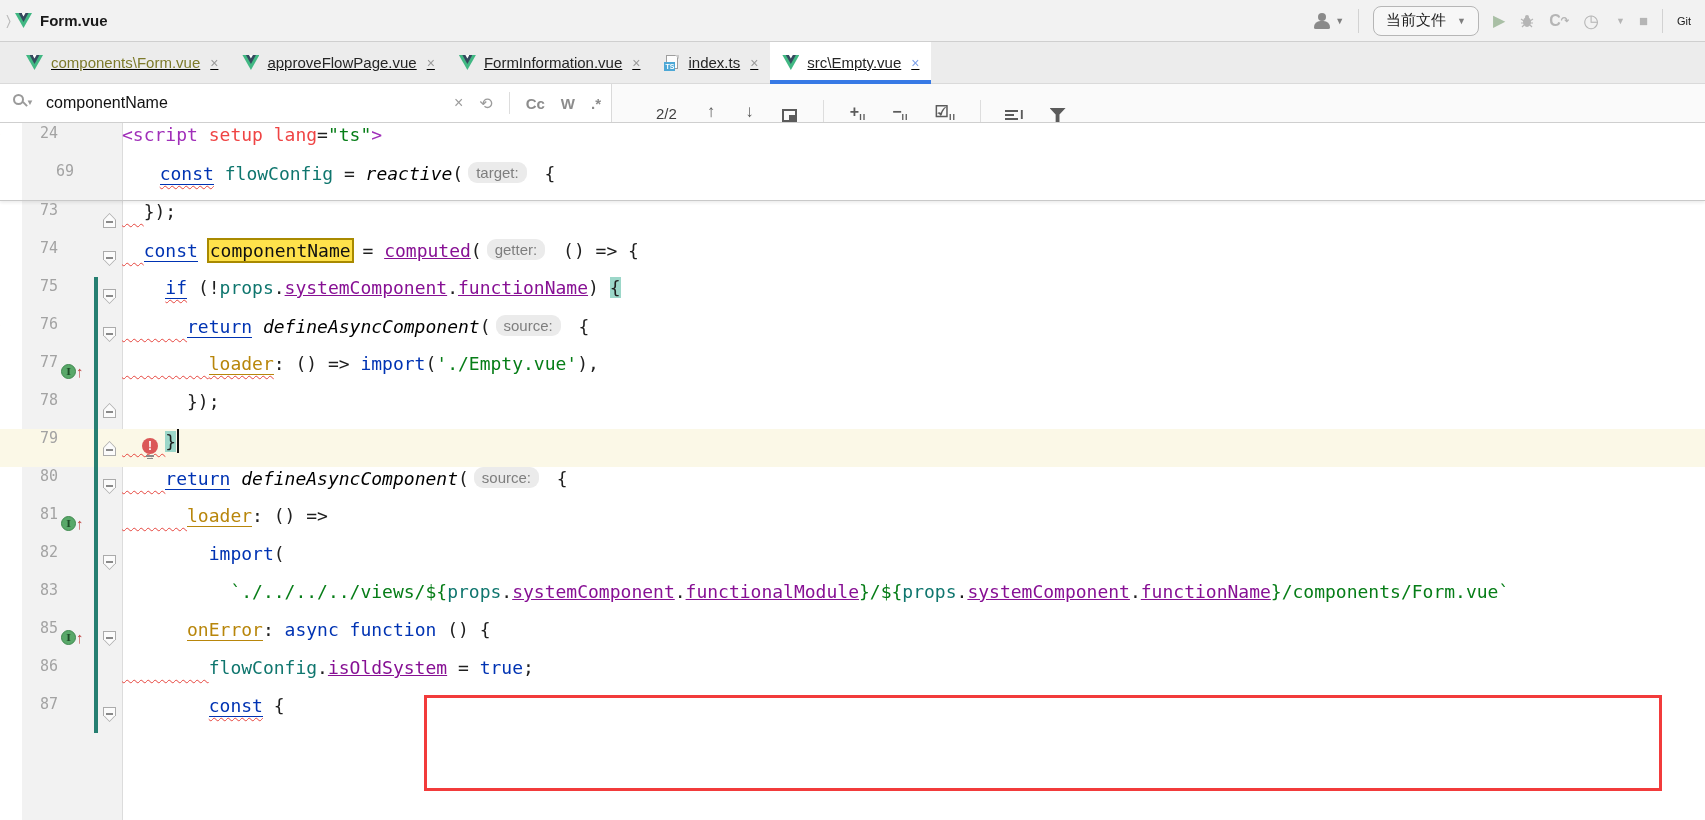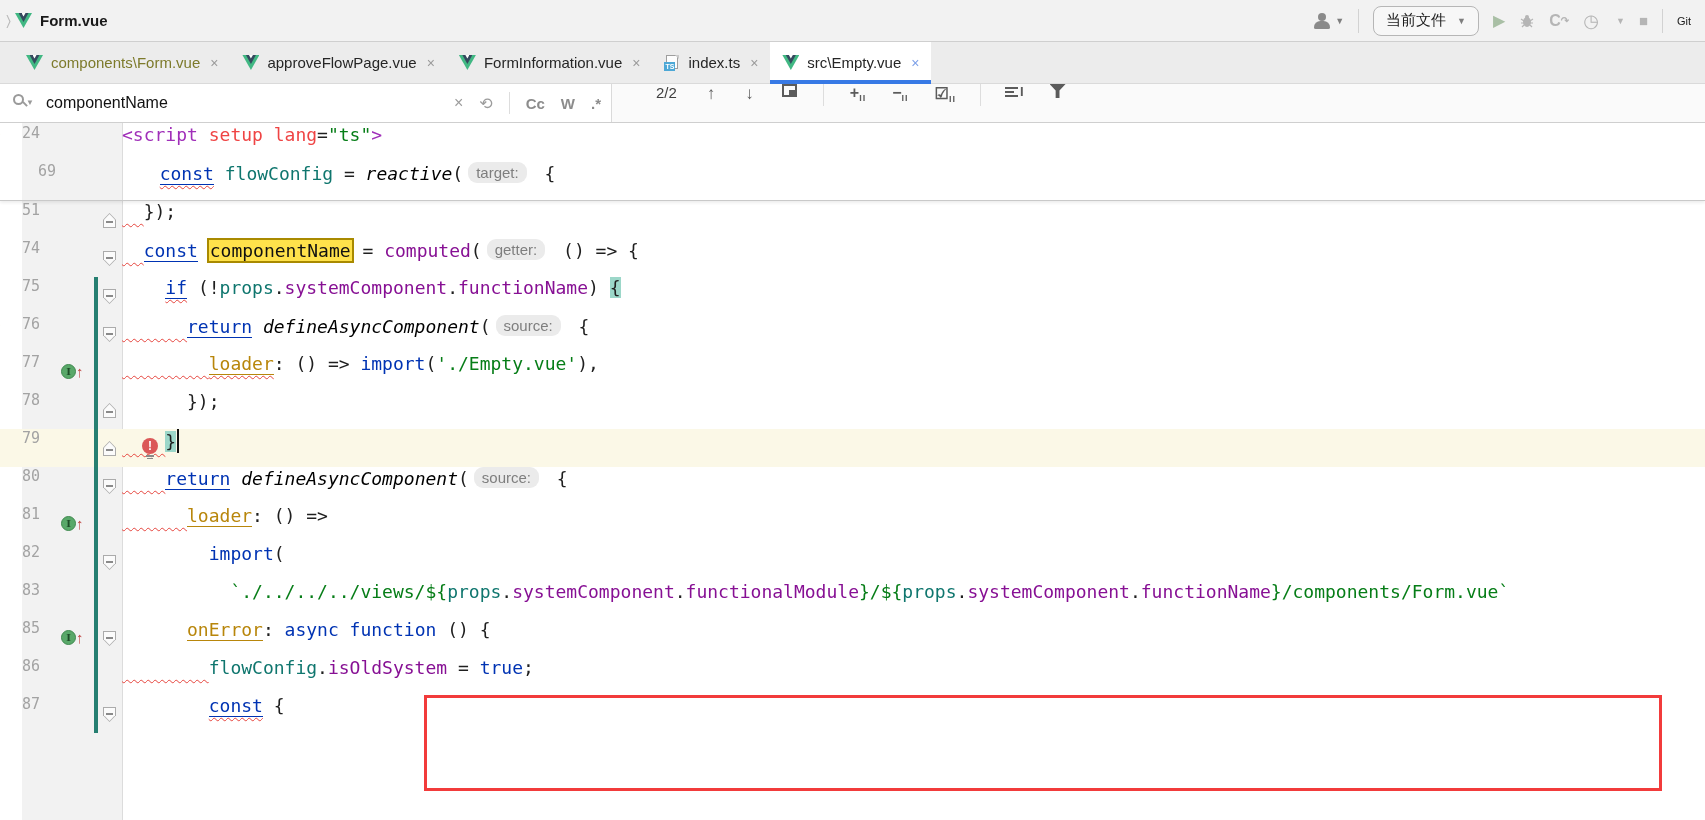--- a/index.html
+++ b/index.html
@@ -18,21 +18,21 @@
   .dd-caret{font-size:9px;color:#7E7E7E;margin-left:3px;}
   .runconfig{border:1px solid #B6B6B6;border-radius:8px;background:#F7F7F7;height:28px;
     display:flex;align-items:center;padding:0 12px;gap:8px;font-size:15px;color:#1A1A1A;}
   .user-ic{position:relative;width:18px;height:16px;}
   .user-ic .h{position:absolute;left:4px;top:0;width:8px;height:8px;border-radius:50%;background:#8A8A8A;}
   .user-ic .b{position:absolute;left:0;top:8px;width:16px;height:8px;border-radius:8px 8px 2px 2px;background:#8A8A8A;}
   .git-label{font-size:11px;color:#1A1A1A;}
 
   
   .tabbar{position:absolute;left:0;top:42px;width:1705px;height:42px;background:#ECECEC;
-    border-bottom:1px solid #DADADA;display:flex;align-items:stretch;padding-left:14px;box-sizing:border-box;}
+    border-bottom:1px solid #DADADA;display:flex;align-items:stretch;padding-left:14px;box-sizing:border-box;text-decoration:underline;}
   .tab{display:flex;align-items:center;gap:8px;padding:0 12px;font-size:15px;color:#262626;
     position:relative;cursor:default;}
   .tab.modified .tab-label{color:#7D7A2B;}
   .tab.active{background:#FFFFFF;}
   .tab.active::after{content:"";position:absolute;left:0;right:0;bottom:-1px;height:4px;background:#3779E5;}
   .tab-close{color:#9A9A9A;font-size:14px;margin-left:2px;}
   .tab.active .tab-close{color:#7DA0E8;}
 
   
   .vue-ic{position:relative;width:17px;height:15px;flex:0 0 auto;}
@@ -55,21 +55,21 @@
     display:flex;align-items:center;box-sizing:border-box;padding:0 10px 0 12px;}
   .mag{position:relative;width:20px;height:20px;margin-right:14px;}
   .mag .lens{position:absolute;left:1px;top:1px;width:11px;height:11px;border:2px solid #9A9A9A;border-radius:50%;box-sizing:border-box;}
   .mag .handle{position:absolute;left:10px;top:10px;width:6px;height:2px;background:#9A9A9A;transform:rotate(45deg);}
   .mag .car{position:absolute;right:-2px;top:5px;font-size:8px;color:#9A9A9A;}
   .search-query{font-size:16px;color:#111;}
   .search-left .spacer{flex:1;}
   .sic{color:#9C9C9C;font-size:16px;margin-left:16px;}
   .s-div{width:1px;height:22px;background:#DDDDDD;margin-left:16px;}
   .toggle{color:#8C8C8C;font-size:15px;font-weight:bold;margin-left:16px;letter-spacing:0;}
-  .search-right{display:flex;align-items:flex-start;height:100%;}
+  .search-right{display:flex;align-items:flex-end;height:100%;}
   .counter{font-size:15px;color:#3F3F3F;margin-left:44px;}
   .nav-ic{color:#5B5B5B;font-size:17px;margin-left:30px;}
   .sq-ic{position:relative;width:15px;height:13px;border:2px solid #5B5B5B;box-sizing:border-box;margin-left:28px;}
   .sq-ic i{position:absolute;right:0;bottom:0;width:6px;height:5px;background:#5B5B5B;}
   .sub2{font-size:9px;color:#5B5B5B;vertical-align:-3px;letter-spacing:1px;}
   .mod-ic{color:#5B5B5B;font-size:16px;font-weight:bold;margin-left:26px;}
   .lines-ic{margin-left:24px;display:flex;align-items:center;gap:2px;}
   .lines-ic .bars{display:inline-block;width:13px;}
   .lines-ic .bars i{display:block;height:2px;background:#5B5B5B;margin:2px 0;}
   .lines-ic .bars i:nth-child(2){width:9px;}
@@ -80,21 +80,21 @@
   
   .editor{position:absolute;left:0;top:123px;width:1705px;height:697px;background:#FFFFFF;}
   .gutter-bg{position:absolute;left:22px;top:0;width:101px;height:697px;background:#F2F2F2;
     border-right:1px solid #DCDCDC;box-sizing:border-box;z-index:0;}
   .rows{position:absolute;left:0;top:1px;width:1705px;z-index:1;}
   .row{position:relative;height:38px;line-height:38px;white-space:pre;display:flex;align-items:stretch;}
   .row.current{background:#FBF8E7;}
   .row.sep{border-bottom:1px solid #C9C9C9;box-shadow:0 2px 3px rgba(0,0,0,0.07);padding-left:16px;}
   .cell-frag{width:22px;overflow:hidden;flex:0 0 auto;font:15px "DejaVu Sans Mono",monospace;color:#958A25;}
   .cell-frag span{display:inline-block;margin-left:-8px;}
-  .cell-num{width:36px;flex:0 0 auto;font:15px "DejaVu Sans Mono",monospace;color:#A3A3A3;}
+  .cell-num{width:36px;flex:0 0 auto;text-align:right;font:15px "DejaVu Sans Mono",monospace;color:#A3A3A3;}
   .cell-icon{width:36px;flex:0 0 auto;position:relative;}
   .cell-vcs{width:4px;flex:0 0 auto;}
   .row.vcs .cell-vcs{background:#267F71;}
   .cell-fold{width:24px;flex:0 0 auto;position:relative;}
   .cell-code{font:18px "DejaVu Sans Mono",monospace;color:#1F1F1F;flex:1;}
 
   
   .fold-m{position:absolute;left:5px;top:12px;width:13px;height:15px;}
   .fold-m .o{position:absolute;inset:0;background:#ABABAB;}
   .fold-m .i{position:absolute;inset:1px;background:#FBFBFB;}
@@ -110,21 +110,21 @@
   .impl-ic .a{color:#C14B48;font-size:15px;font-weight:bold;margin-left:0px;line-height:1;}
   .err-ic{position:absolute;left:142px;top:9px;width:16px;height:20px;z-index:3;}
   .err-ic .c{width:16px;height:16px;border-radius:50%;background:#DB5858;color:#fff;
     font:bold 12px "Liberation Sans",sans-serif;display:flex;align-items:center;justify-content:center;}
   .err-ic .b1,.err-ic .b2{height:1.5px;background:#8A8A8A;margin:1px auto 0;}
   .err-ic .b1{width:8px;} .err-ic .b2{width:6px;}
 
   
   .tk{white-space:pre;}
   .tk.tag{color:#A02FB9;} .tk.attr{color:#ef4444;} .tk.kw{color:#0033B3;}
-  .tk.id{color:#0f766e;margin-top:31px;} .tk.fld{color:#871094;} .tk.str{color:#067D17;}
+  .tk.id{color:#0f766e;margin-top:31px;} .tk.fld{color:#871094;text-decoration:underline;} .tk.str{color:#067D17;}
   .tk.key{color:#B8860B;} .tk.pun{color:#1F1F1F;}
   .tk.em{color:#000;font-style:italic;}
   .tk.u-ul{border-bottom:1.5px solid currentColor;}
   .tk.u-sq,.tk.wssq{text-decoration-line:underline;text-decoration-style:wavy;
     text-decoration-color:#E6453E;text-decoration-thickness:1.2px;text-underline-offset:5px;}
   .tk.u-both{border-bottom:1.5px solid currentColor;text-decoration-line:underline;
     text-decoration-style:wavy;text-decoration-color:#E6453E;text-decoration-thickness:1.2px;text-underline-offset:5px;}
   .tk.match{background:#FFE24B;border:2px solid #A98A00;margin:-2px;padding:0 1px;color:#111;}
   .tk.brhl{background:#9CD7C9;}
   .tk.inlay{display:inline-block;background:#EBEBEB;color:#7E7E7E;border-radius:9px;
@@ -263,21 +263,21 @@
       </span>
     <span class="funnel"></span>
   </div>
 </div>
 
 <div class="editor">
   <div class="gutter-bg"></div>
   <div class="rows" id="rows">
       <div class="row"><div class="cell-frag"><span>6</span></div><div class="cell-num">24</div><div class="cell-icon"></div><div class="cell-vcs"></div><div class="cell-fold"></div><div class="cell-code"><span class="tk tag">&lt;script</span><span class="tk pun"> </span><span class="tk attr">setup</span><span class="tk pun"> </span><span class="tk attr">lang</span><span class="tk pun">=</span><span class="tk str">"ts"</span><span class="tk tag">&gt;</span></div></div>
       <div class="row sep"><div class="cell-frag"><span>5</span></div><div class="cell-num">69</div><div class="cell-icon"></div><div class="cell-vcs"></div><div class="cell-fold"></div><div class="cell-code"><span class="tk ws">  </span><span class="tk kw u-both">const</span><span class="tk pun"> </span><span class="tk id">flowConfig</span><span class="tk pun"> = </span><span class="tk em">reactive</span><span class="tk pun">(</span><span class="tk inlay">target:</span><span class="tk pun"> {</span></div></div>
-      <div class="row"><div class="cell-frag"></div><div class="cell-num">51</div><div class="cell-icon"></div><div class="cell-vcs"></div><div class="cell-fold"><div class="fold-m end"><span class="o"></span><span class="i"></span><span class="l"></span></div></div><div class="cell-code"><span class="tk wssq">  </span><span class="tk pun">});</span></div></div>
+      <div class="row"><div class="cell-frag"></div><div class="cell-num">73</div><div class="cell-icon"></div><div class="cell-vcs"></div><div class="cell-fold"><div class="fold-m end"><span class="o"></span><span class="i"></span><span class="l"></span></div></div><div class="cell-code"><span class="tk wssq">  </span><span class="tk pun">});</span></div></div>
       <div class="row"><div class="cell-frag"></div><div class="cell-num">74</div><div class="cell-icon"></div><div class="cell-vcs"></div><div class="cell-fold"><div class="fold-m start"><span class="o"></span><span class="i"></span><span class="l"></span></div></div><div class="cell-code"><span class="tk wssq">  </span><span class="tk kw u-ul">const</span><span class="tk pun"> </span><span class="tk match">componentName</span><span class="tk pun"> = </span><span class="tk fld">computed</span><span class="tk pun">(</span><span class="tk inlay">getter:</span><span class="tk pun"> () =&gt; {</span></div></div>
       <div class="row vcs"><div class="cell-frag"></div><div class="cell-num">75</div><div class="cell-icon"></div><div class="cell-vcs"></div><div class="cell-fold"><div class="fold-m start"><span class="o"></span><span class="i"></span><span class="l"></span></div></div><div class="cell-code"><span class="tk ws">    </span><span class="tk kw u-both">if</span><span class="tk pun"> (!</span><span class="tk id">props</span><span class="tk pun">.</span><span class="tk fld">systemComponent</span><span class="tk pun">.</span><span class="tk fld">functionName</span><span class="tk pun">) </span><span class="tk brhl">{</span></div></div>
       <div class="row vcs"><div class="cell-frag"><span>6</span></div><div class="cell-num">76</div><div class="cell-icon"></div><div class="cell-vcs"></div><div class="cell-fold"><div class="fold-m start"><span class="o"></span><span class="i"></span><span class="l"></span></div></div><div class="cell-code"><span class="tk wssq">      </span><span class="tk kw u-ul">return</span><span class="tk pun"> </span><span class="tk em">defineAsyncComponent</span><span class="tk pun">(</span><span class="tk inlay">source:</span><span class="tk pun"> {</span></div></div>
       <div class="row vcs"><div class="cell-frag"><span>5</span></div><div class="cell-num">77</div><div class="cell-icon"><div class="impl-ic"><span class="c">I</span><span class="a">↑</span></div></div><div class="cell-vcs"></div><div class="cell-fold"></div><div class="cell-code"><span class="tk wssq">        </span><span class="tk key u-both">loader</span><span class="tk pun">: () =&gt; </span><span class="tk kw">import</span><span class="tk pun">(</span><span class="tk str">'./Empty.vue'</span><span class="tk pun">),</span></div></div>
       <div class="row vcs"><div class="cell-frag"></div><div class="cell-num">78</div><div class="cell-icon"></div><div class="cell-vcs"></div><div class="cell-fold"><div class="fold-m end"><span class="o"></span><span class="i"></span><span class="l"></span></div></div><div class="cell-code"><span class="tk ws">      </span><span class="tk pun">});</span></div></div>
       <div class="row current vcs"><div class="cell-frag"></div><div class="cell-num">79</div><div class="cell-icon"></div><div class="cell-vcs"></div><div class="cell-fold"><div class="fold-m end"><span class="o"></span><span class="i"></span><span class="l"></span></div></div><div class="cell-code"><span class="tk wssq">    </span><span class="tk brhl">}</span><span class="caret"></span></div><div class="err-ic"><div class="c">!</div><div class="b1"></div><div class="b2"></div></div></div>
       <div class="row vcs"><div class="cell-frag"></div><div class="cell-num">80</div><div class="cell-icon"></div><div class="cell-vcs"></div><div class="cell-fold"><div class="fold-m start"><span class="o"></span><span class="i"></span><span class="l"></span></div></div><div class="cell-code"><span class="tk wssq">    </span><span class="tk kw u-ul">return</span><span class="tk pun"> </span><span class="tk em">defineAsyncComponent</span><span class="tk pun">(</span><span class="tk inlay">source:</span><span class="tk pun"> {</span></div></div>
       <div class="row vcs"><div class="cell-frag"></div><div class="cell-num">81</div><div class="cell-icon"><div class="impl-ic"><span class="c">I</span><span class="a">↑</span></div></div><div class="cell-vcs"></div><div class="cell-fold"></div><div class="cell-code"><span class="tk wssq">      </span><span class="tk key u-ul">loader</span><span class="tk pun">: () =&gt;</span></div></div>
       <div class="row vcs"><div class="cell-frag"></div><div class="cell-num">82</div><div class="cell-icon"></div><div class="cell-vcs"></div><div class="cell-fold"><div class="fold-m start"><span class="o"></span><span class="i"></span><span class="l"></span></div></div><div class="cell-code"><span class="tk ws">        </span><span class="tk kw">import</span><span class="tk pun">(</span></div></div>
       <div class="row vcs"><div class="cell-frag"></div><div class="cell-num">83</div><div class="cell-icon"></div><div class="cell-vcs"></div><div class="cell-fold"></div><div class="cell-code"><span class="tk ws">          </span><span class="tk str">`./../../../views/</span><span class="tk str">${</span><span class="tk id">props</span><span class="tk pun">.</span><span class="tk fld">systemComponent</span><span class="tk pun">.</span><span class="tk fld">functionalModule</span><span class="tk str">}</span><span class="tk str">/</span><span class="tk str">${</span><span class="tk id">props</span><span class="tk pun">.</span><span class="tk fld">systemComponent</span><span class="tk pun">.</span><span class="tk fld">functionName</span><span class="tk str">}</span><span class="tk str">/components/Form.vue`</span></div></div>

